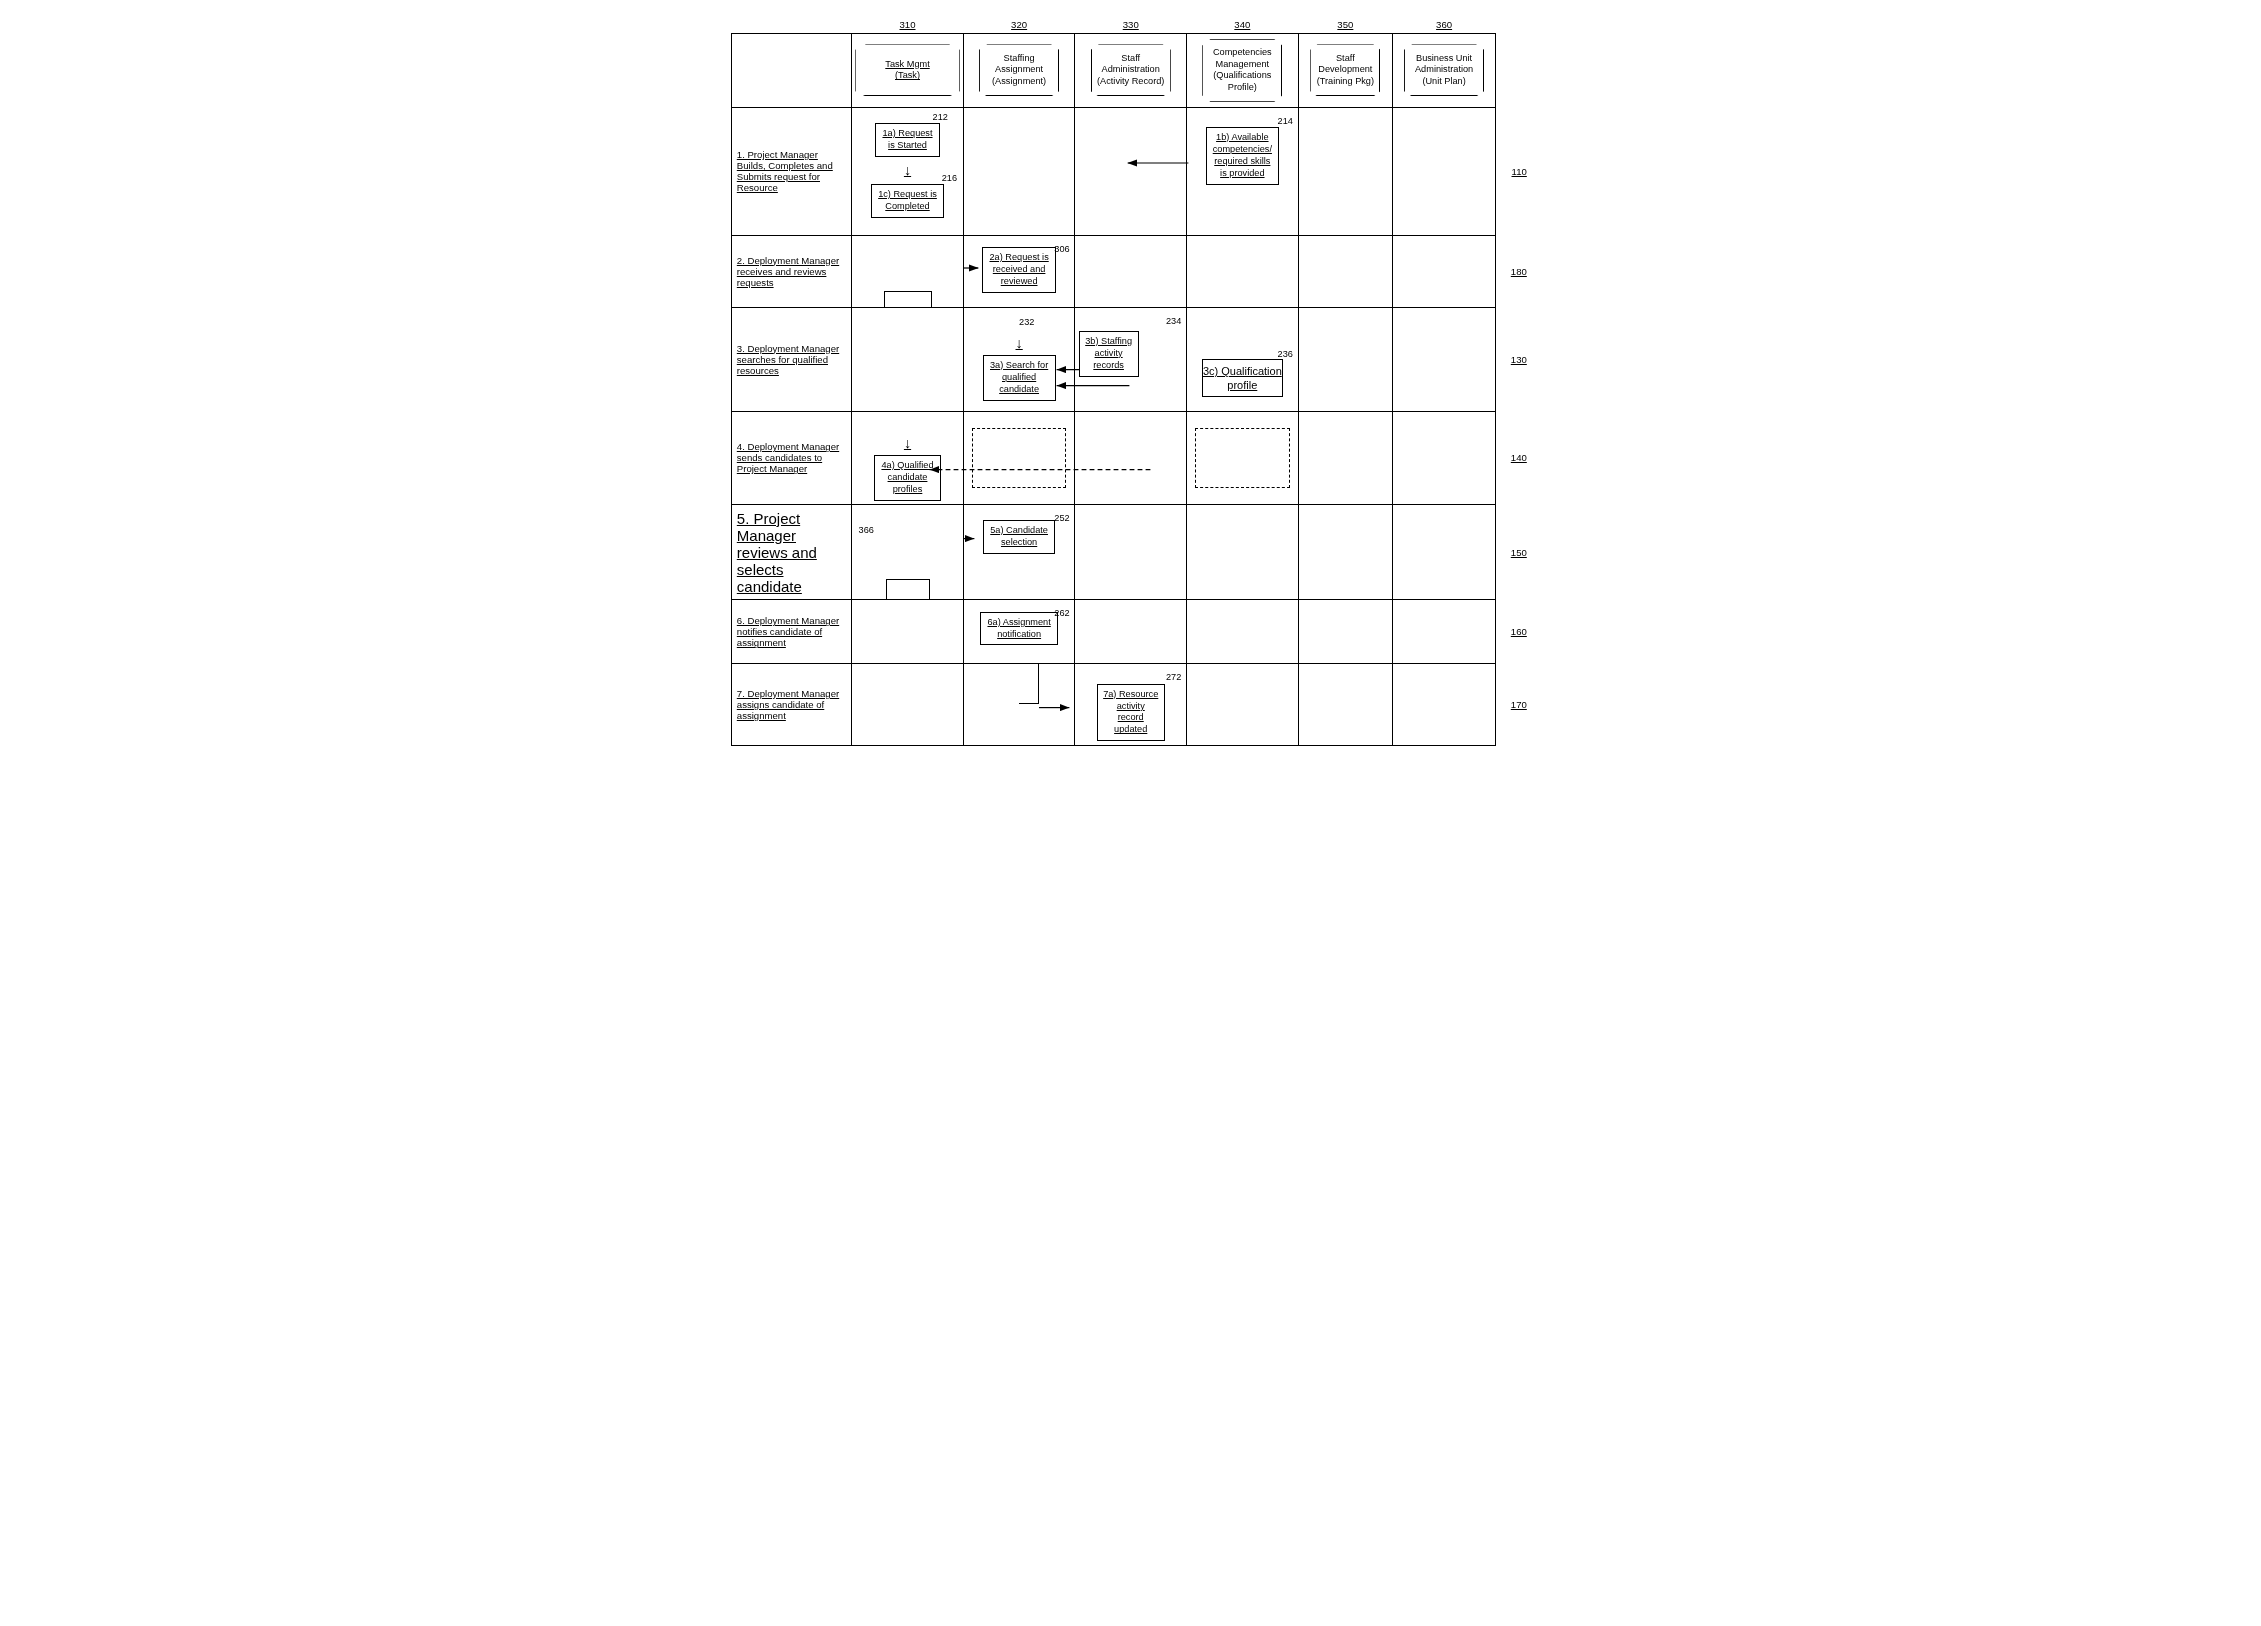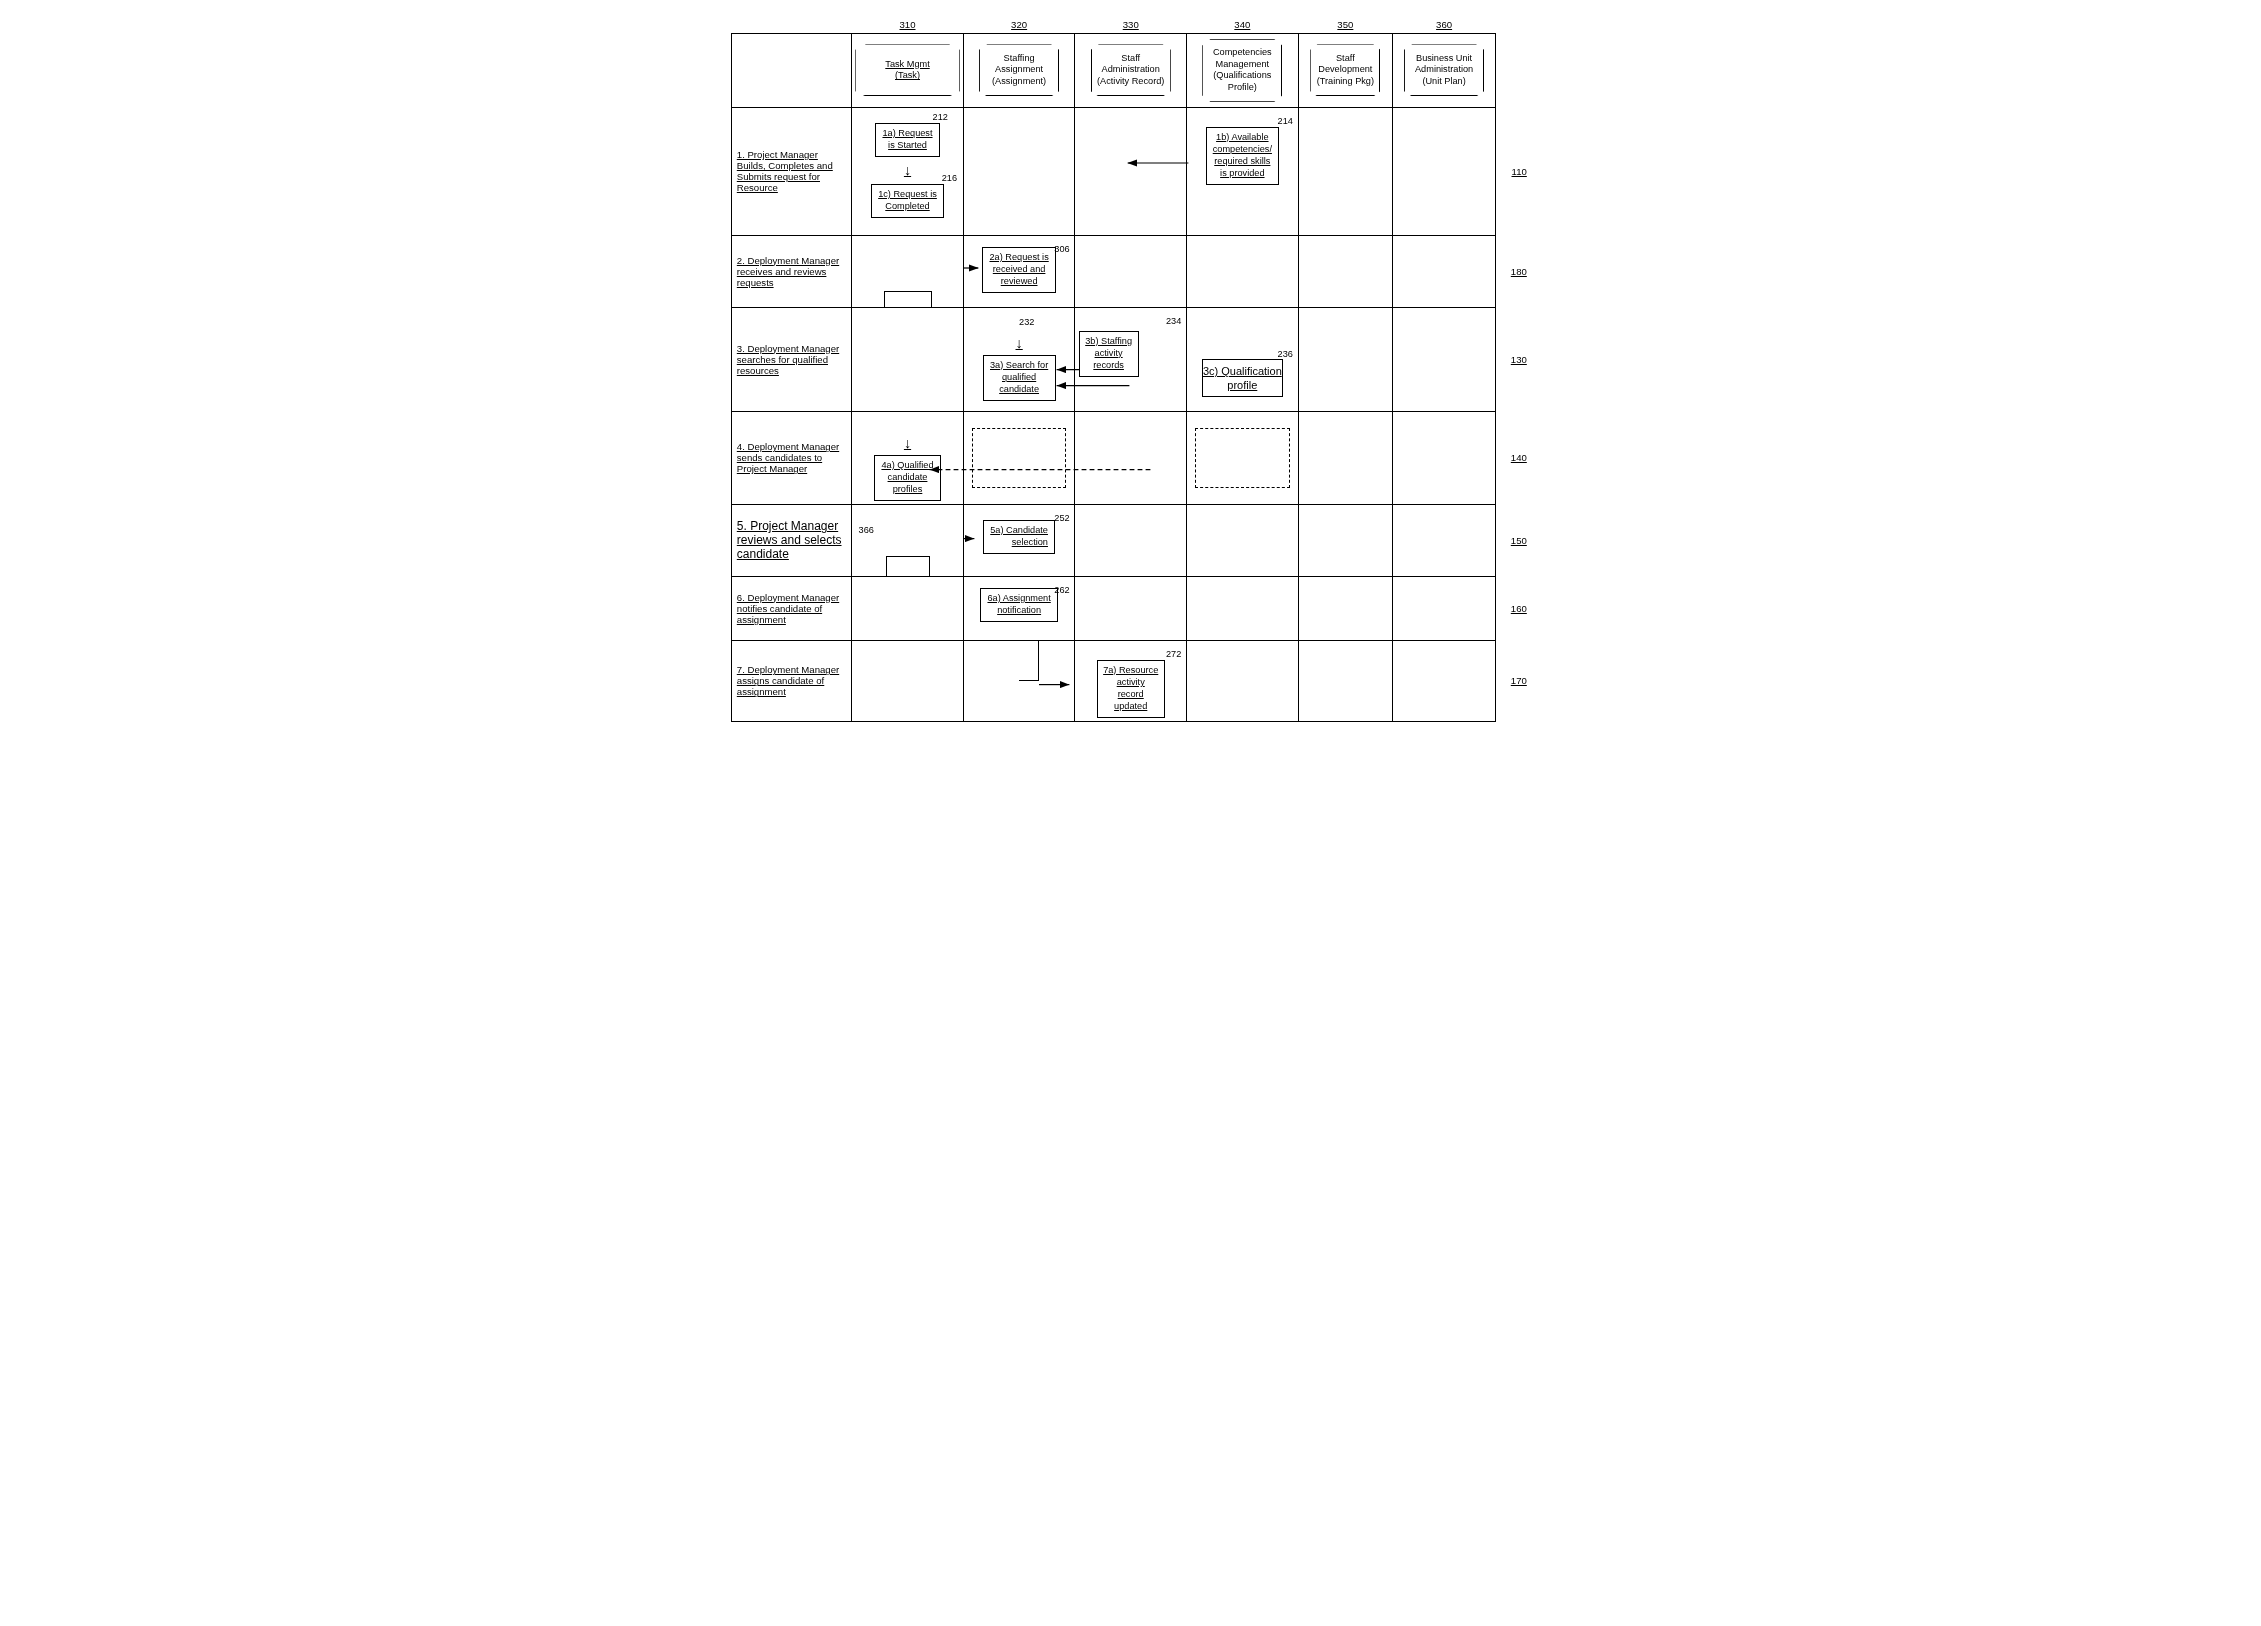--- a/index.html
+++ b/index.html
@@ -276,34 +276,34 @@
           <div style="position:absolute; top:16px; left:8px; right:8px; bottom:16px; border:1.2px dashed #000;"></div>
         </td>
         <td class="col-staff-dev"></td>
         <td class="col-biz"></td>
         <td class="col-ref" style="text-align:right; vertical-align:middle; border:none; border-left:1.2px solid #000; width:32px; font-size:9.6px;">
           <span>140</span>
         </td>
       </tr>
 
       <tr class="row-5">
-        <td class="col-desc" style="font-size:12px; padding:4.8px; vertical-align:middle;">
+        <td class="col-desc" style="font-size:15px; padding:4.8px; vertical-align:middle;">
           <span>5. Project Manager reviews and selects candidate</span>
         </td>
 
         <td class="col-task" style="position:relative;">
           <div style="position:absolute; top:20px; left:6.4px; font-size:9.2px;">366</div>
 
           <div style="position:absolute; bottom:0; left:50%; transform:translateX(-50%); width:44px; height:20px; border-top:1.2px solid #000; border-right:1.2px solid #000; border-left:1.2px solid #000;"></div>
         </td>
 
         <td class="col-staffing" style="position:relative;">
           <div style="display:flex; flex-direction:column; align-items:center; padding-top:12px; position:relative;">
             <span style="position:absolute; top:4.8px; right:1.6px; font-size:9.2px;">252</span>
-            <div style="border:1.2px solid #000; padding:4px 6.4px; font-size:9.2px; line-height:1.3; text-align:right; background:#fff;">5a) Candidate<br>selection</div>
+            <div style="border:1.2px solid #000; padding:4px 6.4px; font-size:9.2px; line-height:1.3; text-align:center; background:#fff;">5a) Candidate<br>selection</div>
           </div>
 
           <svg style="position:absolute; top:28px; left:0; width:12px; height:12px;" viewBox="0 0 15 15" width="12" height="12">
             <defs>
                 <marker id="ah5" markerWidth="8" markerHeight="6" refX="8" refY="3" orient="auto">
                   <polygon points="0 0, 8 3, 0 6" fill="#000"></polygon>
                 </marker>
               </defs>
             <line x1="0" y1="7" x2="13" y2="7" stroke="#000" stroke-width="1.5" marker-end="url(#ah5)"></line>
           </svg>

